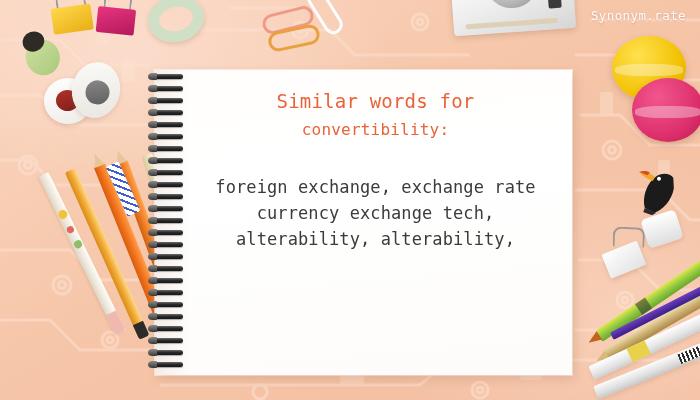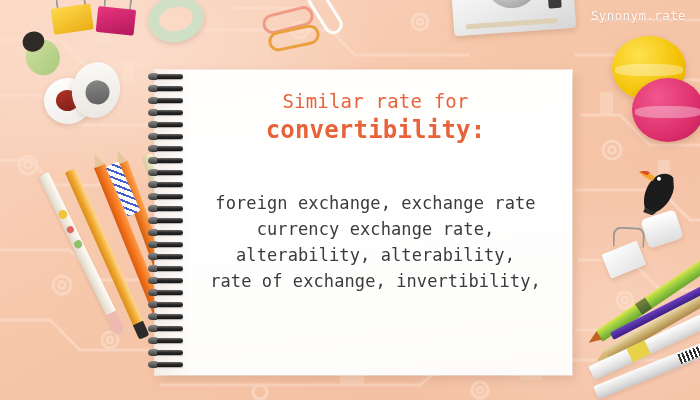--- a/index.html
+++ b/index.html
@@ -91,29 +91,28 @@
     text-align: center;
   }
   .title-line {
     font-size: 19px;
     line-height: 26px;
     color: #e8623a;
     letter-spacing: .2px;
     white-space: nowrap;
   }
   .headword {
-    font-size: 24px;
+    font-size: 16px;
     line-height: 32px;
     color: #e8623a;
     letter-spacing: .2px;
     white-space: nowrap;
-    font-weight: bold;
   }
   .synonyms {
-    margin-top: 44px;
+    margin-top: 28px;
   }
   .syn-line {
     font-size: 17px;
     line-height: 26px;
     color: #3b3b3b;
     letter-spacing: .1px;
     white-space: nowrap;
   }
 
   
@@ -347,28 +346,27 @@
   </div>
   <div class="stick" style="left:106px;top:236px;width:176px;height:12px;transform:rotate(74deg);background:linear-gradient(180deg,#ffffff,#f0f0f0 55%,#dcdcdc 100%);box-shadow:0 1px 3px rgba(150,100,80,.2);">
     <div style="position:absolute;right:-1px;top:0;width:17px;height:12px;background:#242424;border-radius:0 4px 4px 0;"></div>
   </div>
   <div class="stick" style="left:96px;top:182px;width:54px;height:14px;transform:rotate(66deg);background:repeating-linear-gradient(135deg,#ffffff 0 4px,#3f5fd0 4px 6px);border-radius:2px;"></div>
 
   <div class="page">
     <div class="page-inner-shadow"></div>
 
     <div class="content">
-      <div class="title-line">Similar rate for</div>
+      <div class="title-line">Similar words for</div>
       <div class="headword">convertibility:</div>
 
       <div class="synonyms">
         <div class="syn-line">foreign exchange, exchange rate</div>
-        <div class="syn-line">currency exchange rate,</div>
+        <div class="syn-line">currency exchange tech,</div>
         <div class="syn-line">alterability, alterability,</div>
-        <div class="syn-line">rate of exchange, invertibility,</div>
       </div>
     </div>
   </div>
 
   <div class="spiral">
     <div class="coil" style="top:0px;"></div>
     <div class="coil" style="top:12px;"></div>
     <div class="coil" style="top:24px;"></div>
     <div class="coil" style="top:36px;"></div>
     <div class="coil" style="top:48px;"></div>

